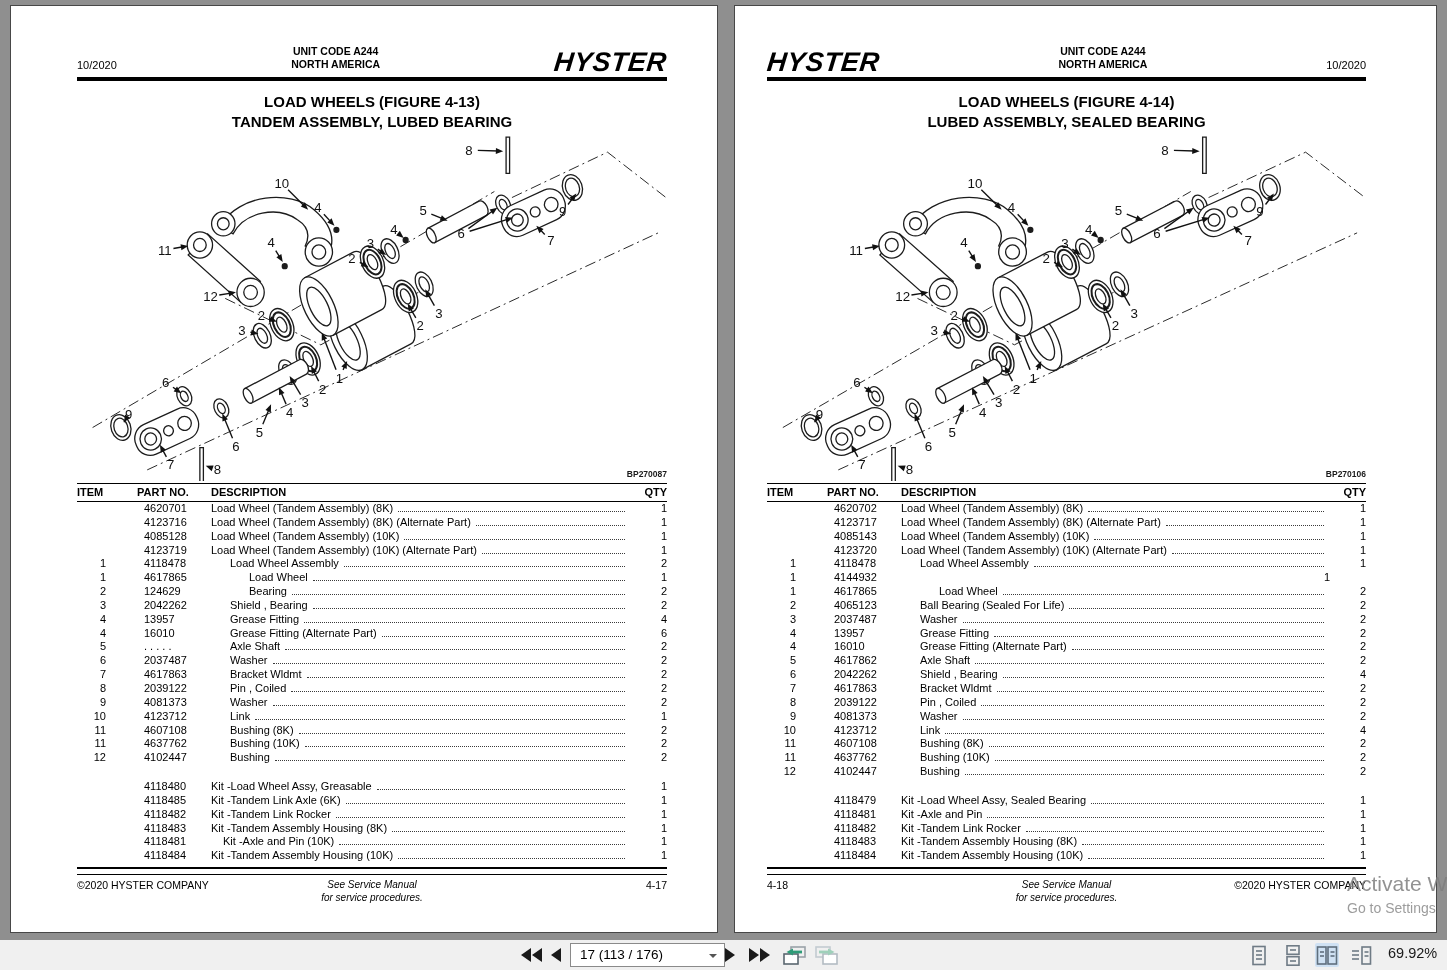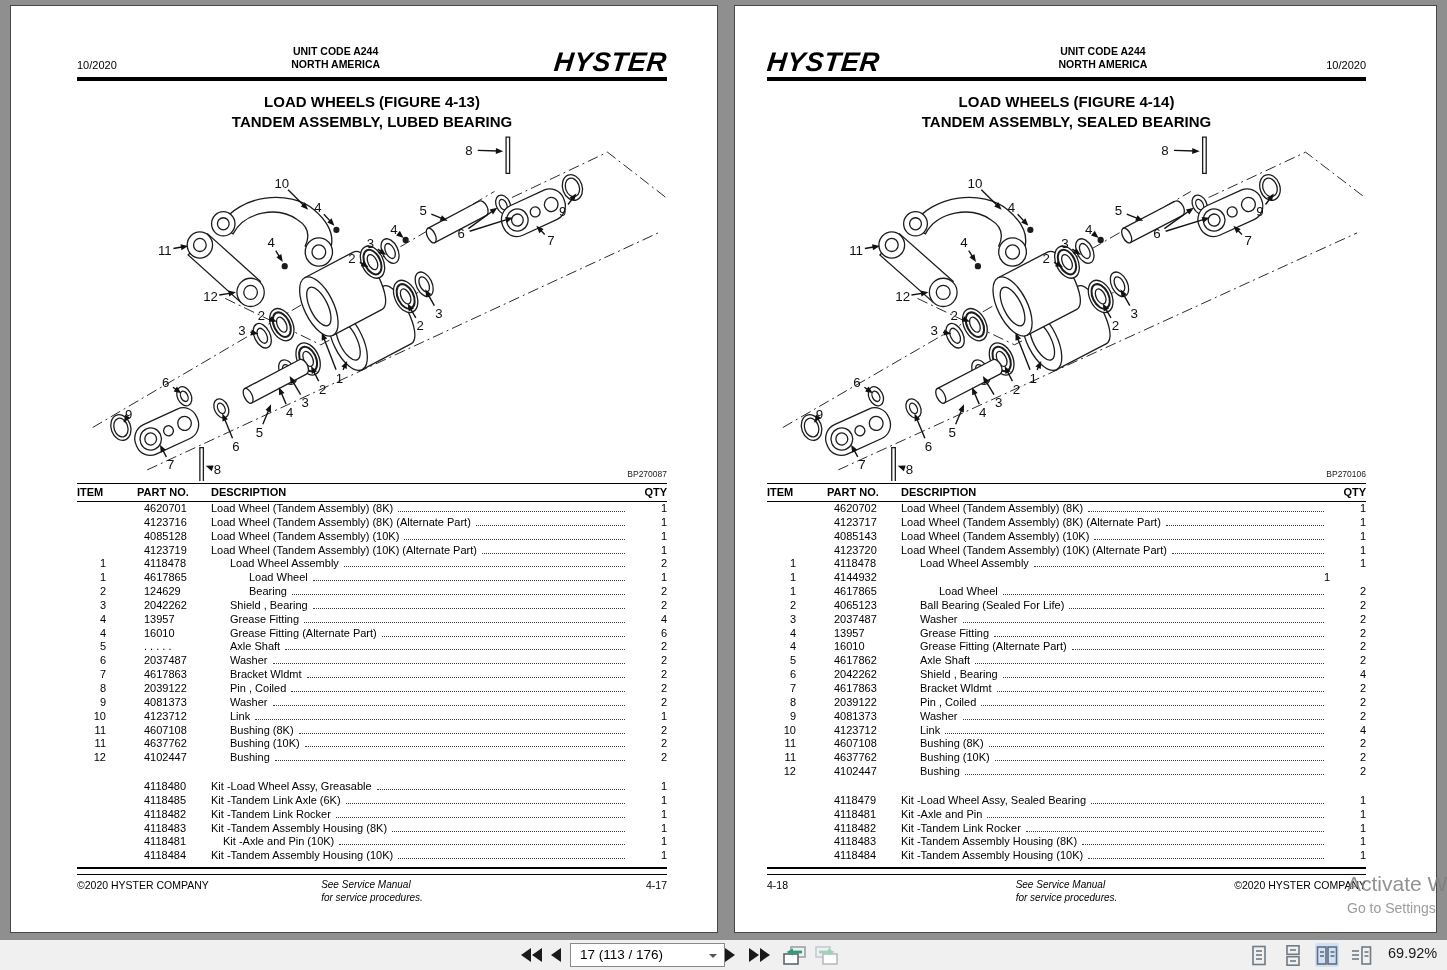--- a/index.html
+++ b/index.html
@@ -16,40 +16,40 @@
   .hdr-date{font-size:11px;padding-bottom:3px;}
   .hdr-center{text-align:center;font-size:10.5px;font-weight:600;line-height:1.3;padding-bottom:2px;}
   .hyster-logo{font-size:27px;font-weight:800;font-style:italic;letter-spacing:.5px;line-height:.8;
                transform:skewX(-6deg);}
   .hdr-rule{height:4px;background:#000;margin-top:3px;}
   .pg-title{margin-top:12px;text-align:center;font-weight:bold;font-size:15px;}
   .pg-subtitle{text-align:center;font-weight:bold;font-size:15px;margin-top:3px;}
   
   .diagram{position:relative;height:348px;margin-top:3px;}
   .diagram svg{position:absolute;inset:0;width:100%;height:100%;}
-  .draw-code{position:absolute;right:0;bottom:2px;font-size:8.5px;font-weight:normal;color:#1a1a1a;}
+  .draw-code{position:absolute;right:0;bottom:2px;font-size:8.5px;font-weight:bold;color:#1a1a1a;}
   .geo *{vector-effect:non-scaling-stroke;}
   .cl{stroke:#2a2a2a;stroke-width:1;stroke-dasharray:11 4 2 4;fill:none;}
   .callout-num{font-family:"Liberation Sans",sans-serif;font-size:13.5px;fill:#111;}
   
   .parts-table{margin-top:2px;font-size:11px;}
   .tbl-head{display:grid;grid-template-columns:60px 74px 1fr 36px;
             border-top:1.5px solid #000;border-bottom:1.5px solid #000;
             font-weight:bold;padding:2px 0 3px;}
   .tbl-head .h-qty{text-align:right;}
   .t-row{display:grid;grid-template-columns:60px 74px 1fr 36px;height:13.85px;align-items:center;line-height:13.85px;}
   .c-item{text-align:right;padding-right:31px;}
   .c-part{padding-left:7px;white-space:nowrap;}
   .c-desc{display:flex;align-items:baseline;white-space:nowrap;overflow:hidden;}
   .c-desc .leader{flex:1;border-bottom:1.4px dotted #3a3a3a;margin:0 6px 3px 5px;min-width:12px;}
   .c-qty{text-align:right;}
   .t-spacer{height:15px;}
   .end-rules{height:5px;border-top:2.2px solid #000;border-bottom:1.2px solid #000;margin-top:4px;}
   .pg-footer{display:grid;grid-template-columns:1fr auto 1fr;margin-top:4px;font-size:10.5px;align-items:start;}
-  .pg-footer .f-center{text-align:left;font-style:italic;font-size:10px;line-height:1.25;}
+  .pg-footer .f-center{text-align:center;font-style:italic;font-size:10px;line-height:1.25;}
   .pg-footer .f-right{text-align:right;}
   
   .toolbar{position:absolute;left:0;top:940px;width:1447px;height:30px;background:#f0f0f0;}
   .tb{position:absolute;display:flex;align-items:center;justify-content:center;cursor:default;}
   .nav-btn svg{display:block;}
   .page-box{position:absolute;left:570px;top:3px;width:144px;height:22px;background:#fff;
             border:1px solid #8a8a8a;font-size:13.5px;line-height:22px;padding-left:9px;box-sizing:content-box;}
   .page-box .caret{position:absolute;right:7px;top:10px;width:0;height:0;
                    border-left:4px solid transparent;border-right:4px solid transparent;border-top:4.5px solid #555;}
   .view-modes{position:absolute;left:1247px;top:3px;display:flex;gap:10px;}
@@ -570,21 +570,21 @@
       <div class="pg-header">
         <span class="hyster-logo">HYSTER</span>
         <span class="hdr-center">
           <span>UNIT CODE A244</span><br>
           <span>NORTH AMERICA</span>
         </span>
         <span class="hdr-date">10/2020</span>
       </div>
       <div class="hdr-rule"></div>
       <div class="pg-title">LOAD WHEELS (FIGURE 4-14)</div>
-      <div class="pg-subtitle">TANDEM ASSEMBLY, SEALED BEARING</div>
+      <div class="pg-subtitle">LUBED ASSEMBLY, SEALED BEARING</div>
       <div class="diagram">
         <svg viewBox="0 0 605 345" preserveAspectRatio="none">
           <use href="#geo"></use>
           <g>
               <line x1="410.9963287781463" y1="17.257037965089893" x2="432.0020395676965" y2="17.857201130505615" stroke="#111" stroke-width="1.4"></line>
               <polygon points="-7.5,-3 -7.5,3 0,0" transform="translate(437,18) rotate(1.6365770416167182)" fill="#111"></polygon>
               <text x="402" y="21.5" text-anchor="middle" class="callout-num">8</text>
               <line x1="216.48288192142334" y1="56.24277518359283" x2="233.3983989325426" y2="72.53179156467064" stroke="#111" stroke-width="1.4"></line>
               <polygon points="-7.5,-3 -7.5,3 0,0" transform="translate(237,76) rotate(43.919075813339305)" fill="#111"></polygon>
               <text x="210" y="54.5" text-anchor="middle" class="callout-num">10</text>

